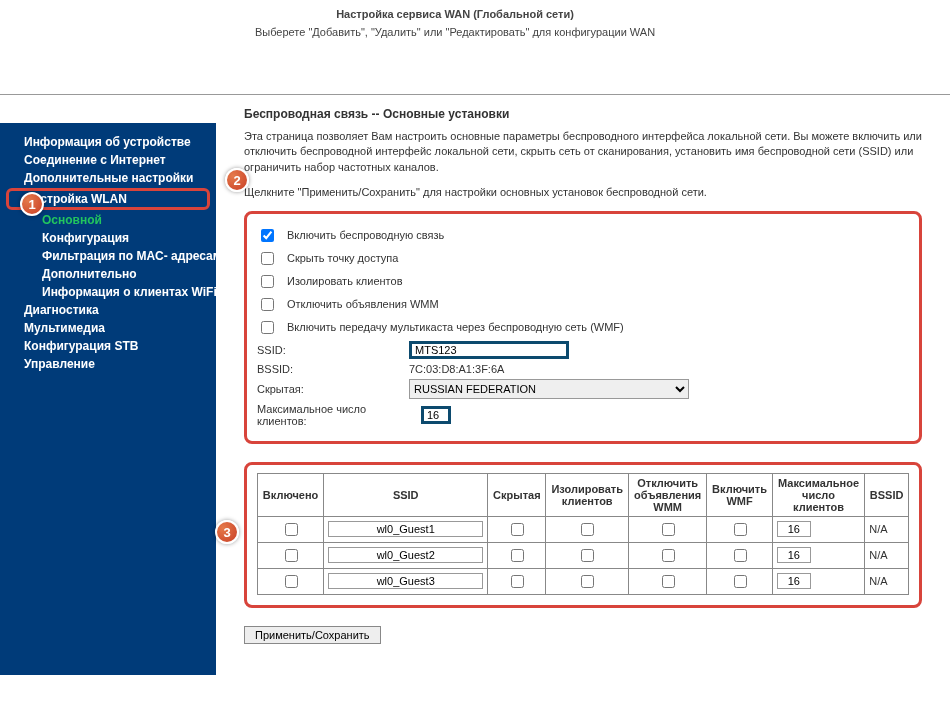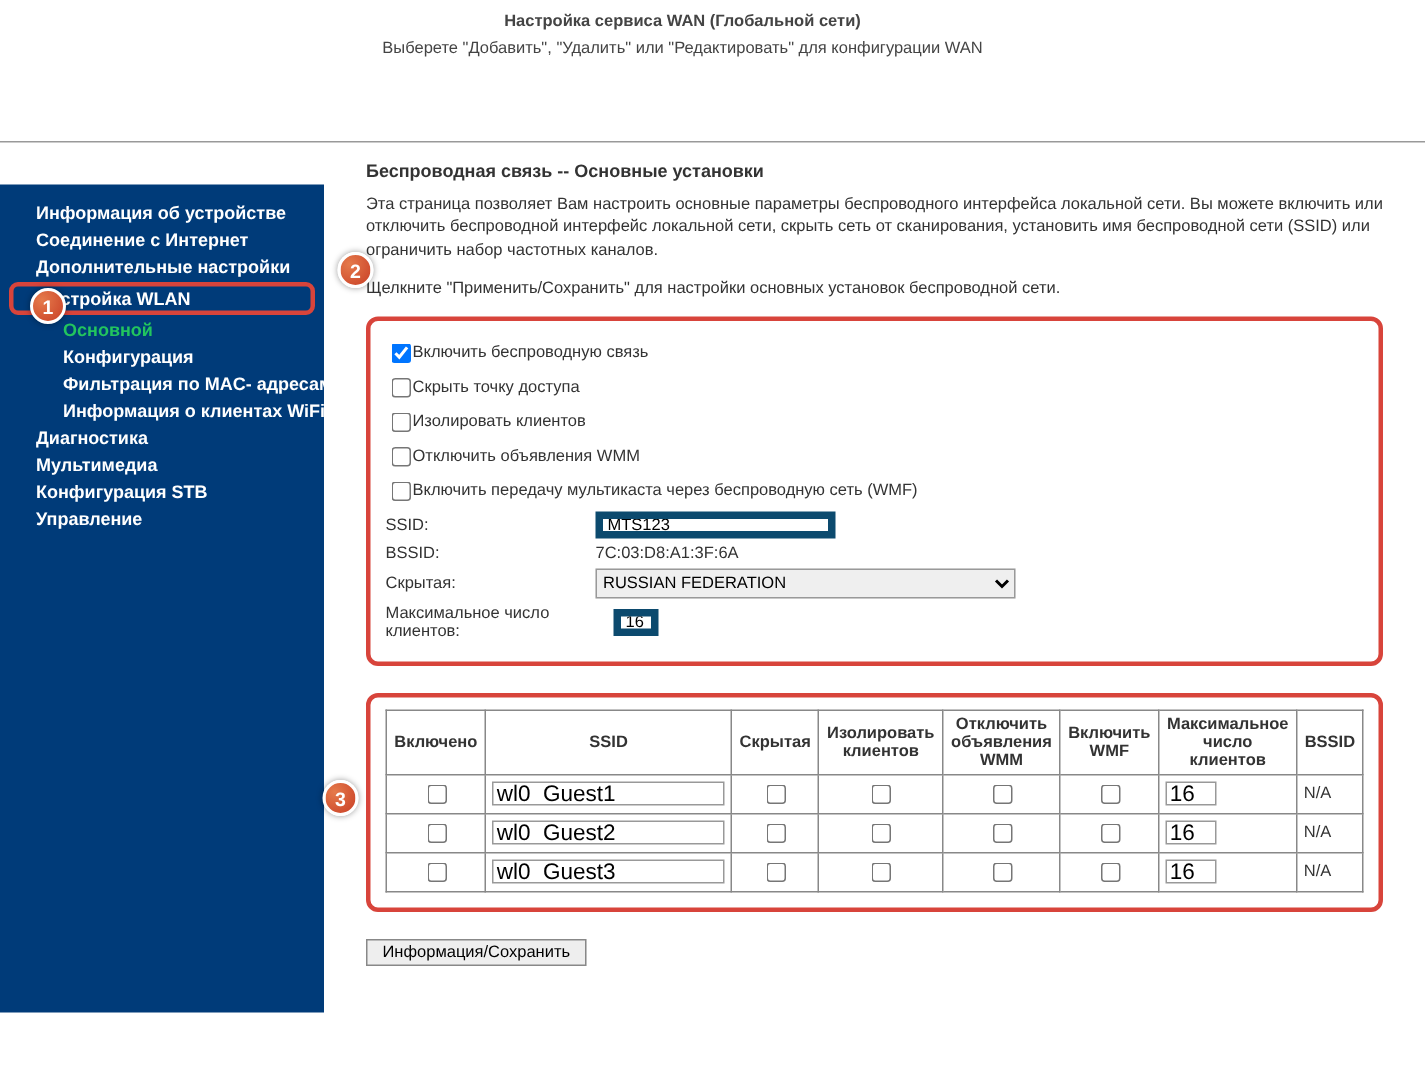--- a/index.html
+++ b/index.html
@@ -73,29 +73,30 @@
   .group {
     border: 3px solid #d8443b;
     border-radius: 8px;
     padding: 8px 10px 10px 10px;
     margin-bottom: 18px;
   }
   .fieldrow {
     display: flex;
     align-items: center;
     margin: 4px 0;
+    gap: 12px;
   }
   .fieldrow .chk { width: 18px; }
   .fieldrow .lbl { flex: 0 0 140px; }
   .fieldrow .lblwide { flex: 1; }
   .fieldrow input[type=text] {
     font-size: 11px;
     height: 18px;
     padding: 1px 3px;
-    border: 5px solid #0c4a6e;
+    border: 3px solid #0c4a6e;
   }
   .fieldrow select {
     font-size: 11px;
     height: 20px;
     border: 1px solid #999;
     width: 280px;
   }
   .section-title {
     font-size: 11px;
     font-weight: normal;
@@ -109,24 +110,25 @@
   table.guest th, table.guest td {
     border: 1px solid #888;
     padding: 3px 4px;
     text-align: center;
     font-weight: normal;
   }
   table.guest th { font-weight: bold; background: #fff; }
   table.guest td.left { text-align: left; }
   table.guest td input[type=text] {
     width: 100%;
-    font-size: 15px;
+    font-size: 11px;
     height: 16px;
     border: 1px solid #999;
     padding: 0 2px;
+    text-align: center;
   }
   table.guest td input.small { width: 34px; }
   button.apply {
     font-size: 11px;
     padding: 2px 10px;
     border: 1px solid #888;
     background: #eee;
     cursor: pointer;
   }
   .badge {
@@ -171,20 +173,21 @@
 
   <div class="body">
     <div class="sidebar">
       <div class="item">Информация об устройстве</div>
       <div class="item">Соединение с Интернет</div>
       <div class="item">Дополнительные настройки</div>
       <div class="hl">Настройка WLAN</div>
       <div class="subitem active-sub">Основной</div>
       <div class="subitem">Конфигурация</div>
       <div class="subitem">Фильтрация по MAC- адресам</div>
+      <div class="subitem">Дополнительно</div>
       <div class="subitem">Информация о клиентах WiFi</div>
       <div class="item">Диагностика</div>
       <div class="item">Мультимедиа</div>
       <div class="item">Конфигурация STB</div>
       <div class="item">Управление</div>
     </div>
 
     <div class="content">
       <h3>Беспроводная связь -- Основные установки</h3>
       <div class="desc">Эта страница позволяет Вам настроить основные параметры беспроводного интерфейса локальной сети. Вы можете включить или отключить беспроводной интерфейс локальной сети, скрыть сеть от сканирования, установить имя беспроводной сети (SSID) или ограничить набор частотных каналов.</div>
@@ -273,16 +276,16 @@
                 <td><input type="checkbox" style=""></td>
                 <td><input type="checkbox" style=""></td>
                 <td><input type="checkbox" style=""></td>
                 <td class="left"><input type="text" class="small" value="16" style=""></td>
                 <td class="left">N/A</td>
               </tr>
             </tbody>
         </table>
       </div>
 
-      <button class="apply">Информация/Сохранить</button>
+      <button class="apply">Применить/Сохранить</button>
     </div>
   </div>
 </div>
 
 </body></html>

